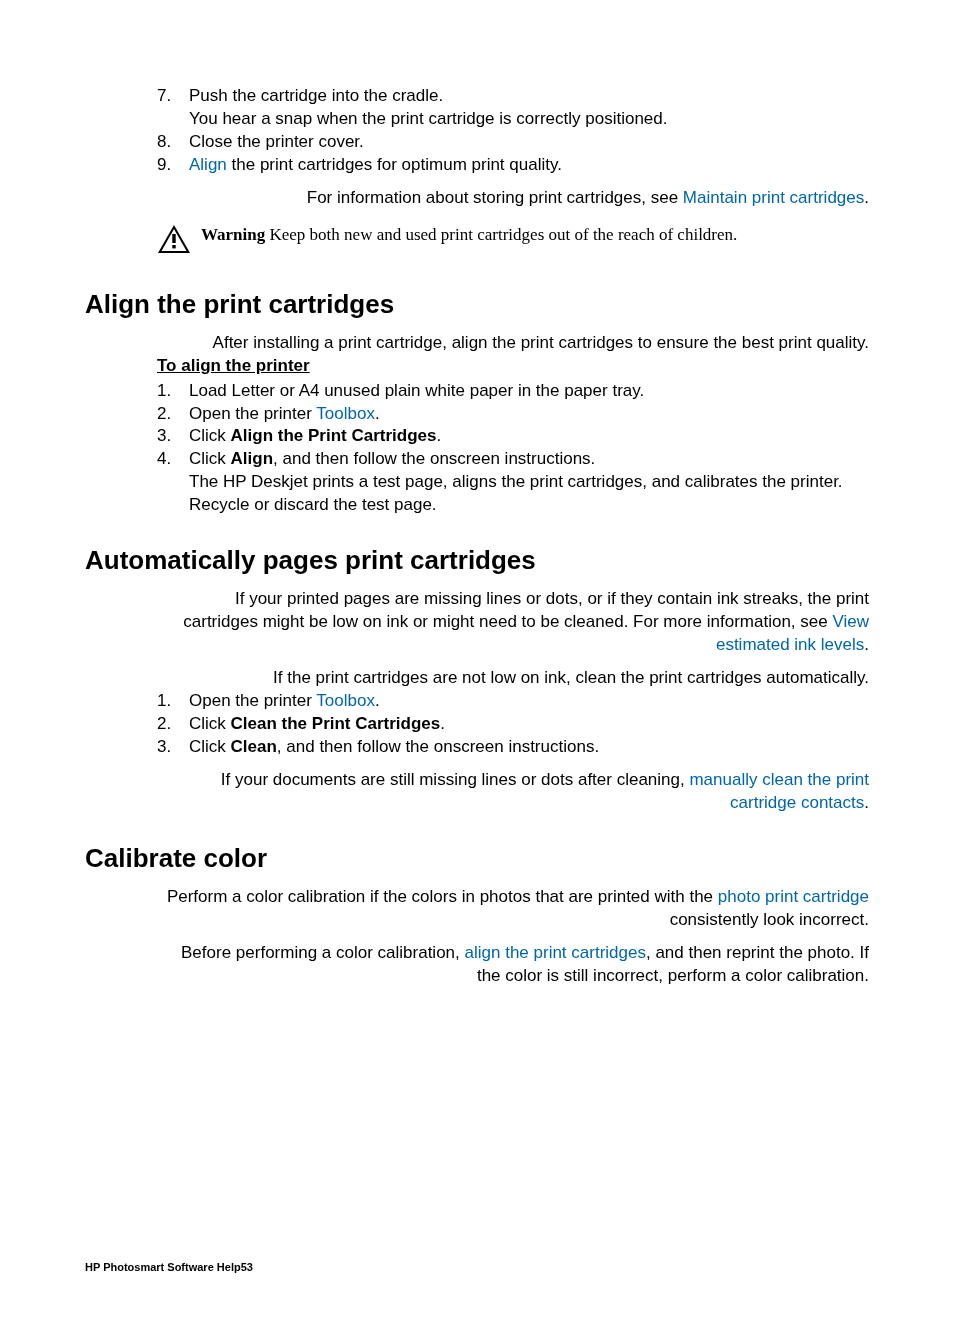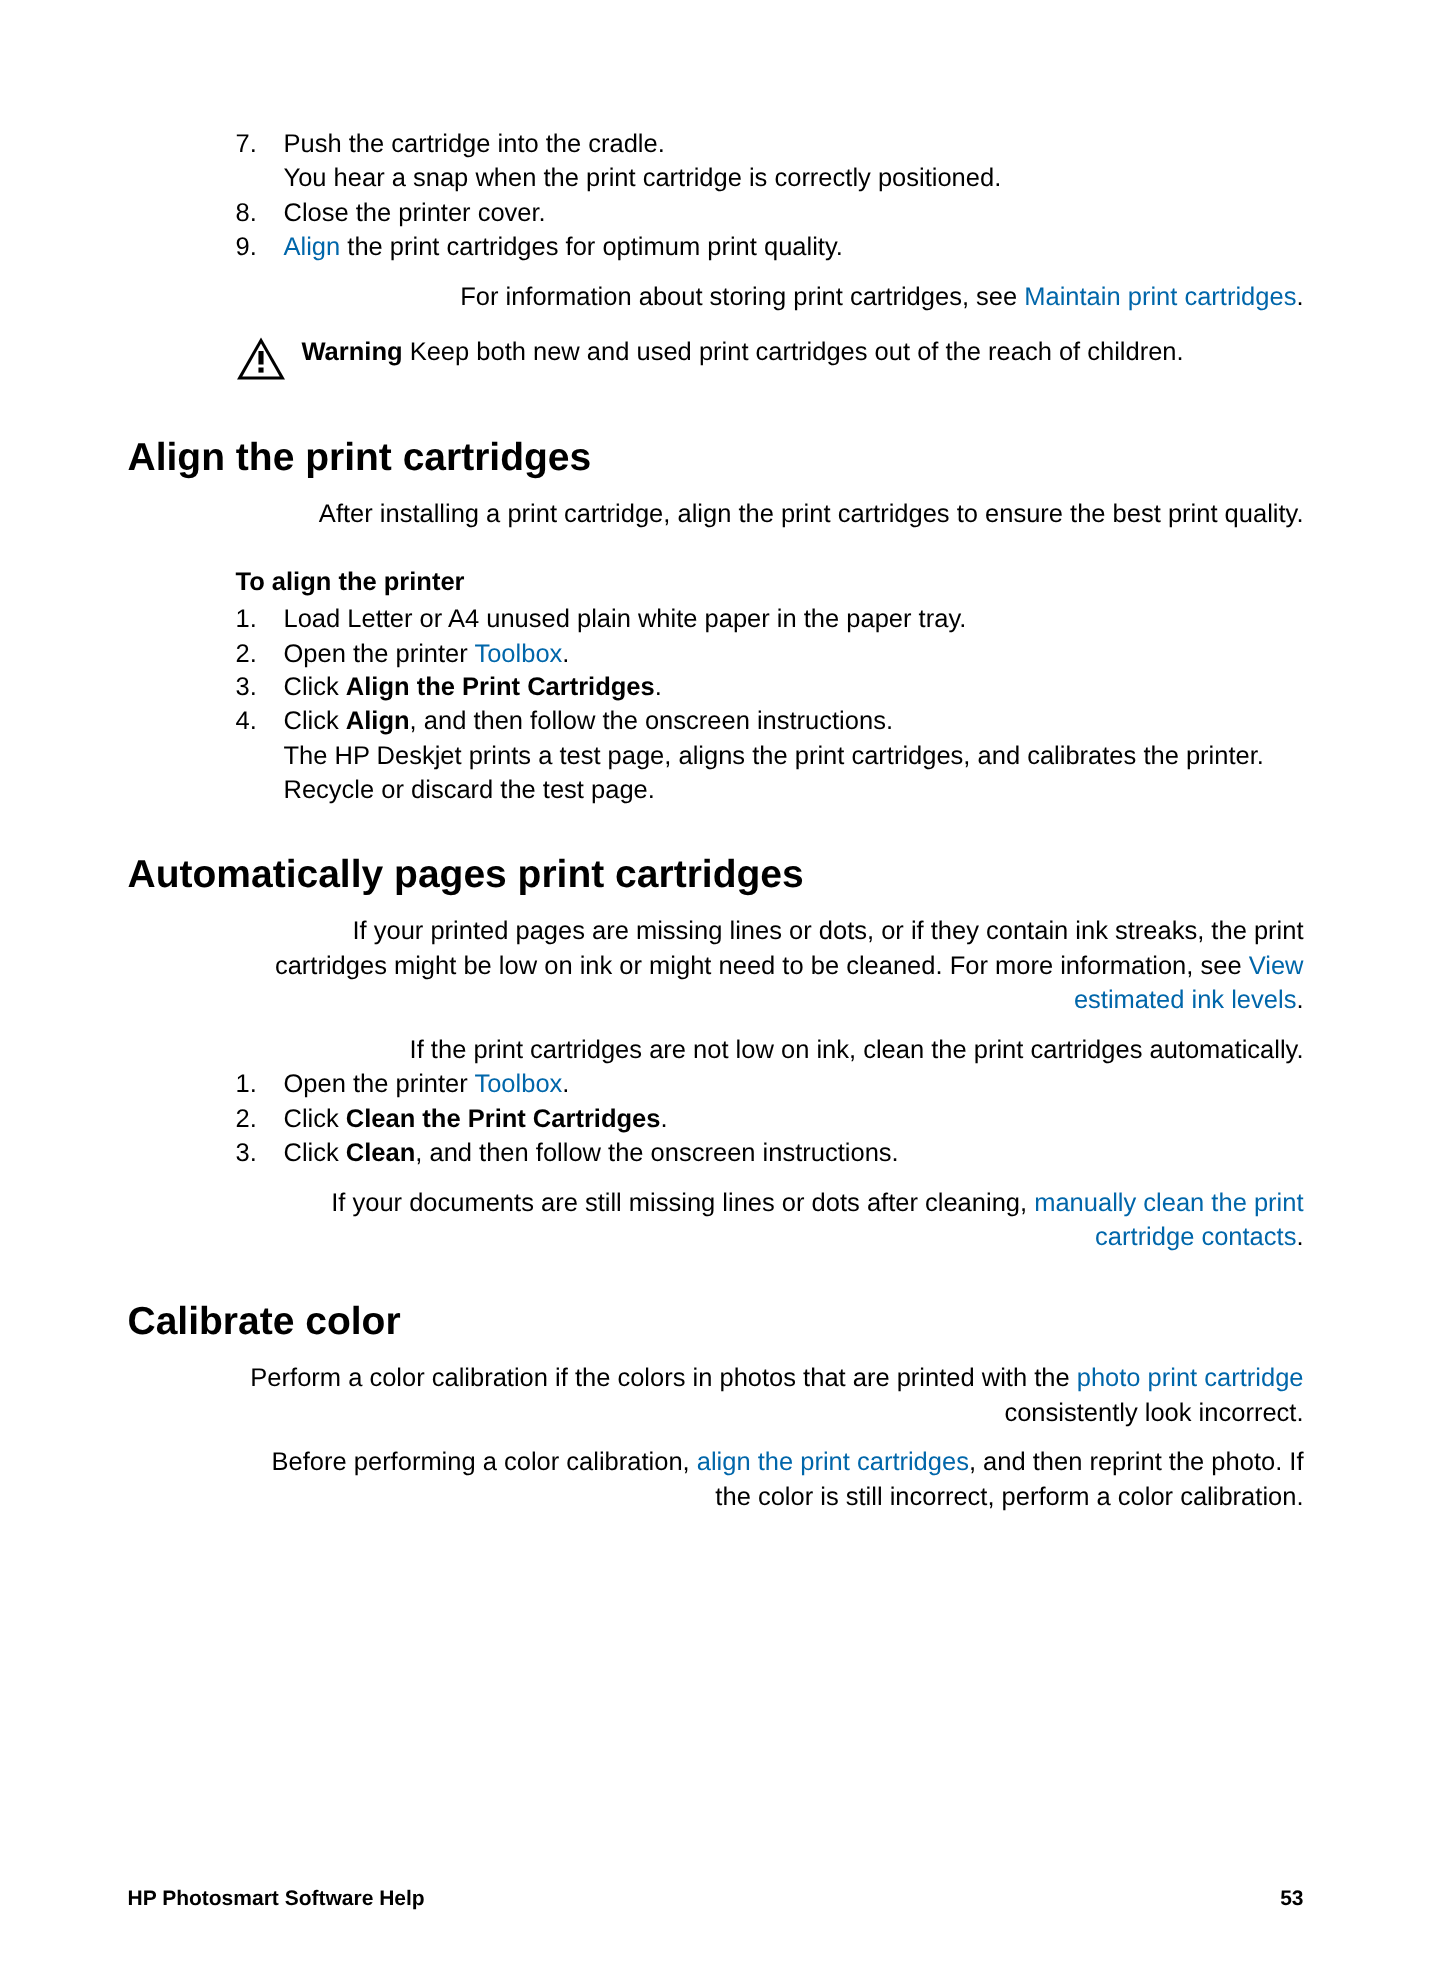--- a/index.html
+++ b/index.html
@@ -12,26 +12,26 @@
       position: relative;
       padding: 85px 85px 40px 85px;
     }
     .content { font-size: 17px; line-height: 1.35; }
     .link { color: #0066aa; }
     h2 { font-size: 26px; font-weight: bold; margin-top: 26px; margin-bottom: 10px; }
     ol { list-style: none; padding-left: 72px; }
     ol li { position: relative; padding-left: 32px; margin-bottom: 0px; }
     ol li .num { position: absolute; left: 0; }
     .para { margin-top: 10px; padding-left: 72px; text-align: right; }
-    .subhead { font-weight: bold; padding-left: 72px; margin-top: 22px; margin-bottom: 2px; }
+    .subhead { font-weight: bold; padding-left: 72px; margin-bottom: 2px; text-decoration: underline; }
     .note-box { display: flex; padding-left: 72px; margin-top: 14px; align-items: flex-start; }
     .note-icon { flex: 0 0 auto; margin-right: 10px; }
-    .note-text { flex: 1; }
+    .note-text { flex: 1; font-family: Liberation Serif, serif; }
     .note-label { font-weight: bold; }
-    .footer { position: absolute; bottom: 48px; left: 85px; right: 85px; display: flex; justify-content: space-between; font-size: 14px; font-weight: bold; }
+    .footer { position: absolute; bottom: 48px; left: 85px; right: 85px; display: flex; justify-content: flex-start; font-size: 11px; font-weight: bold; }
     .warning-icon { width: 34px; height: 30px; }
     .caution-icon { width: 34px; height: 30px; }
   </style>
 </head>
 <body>
 
 <div class="content">
 
   <ol>
     <li>

